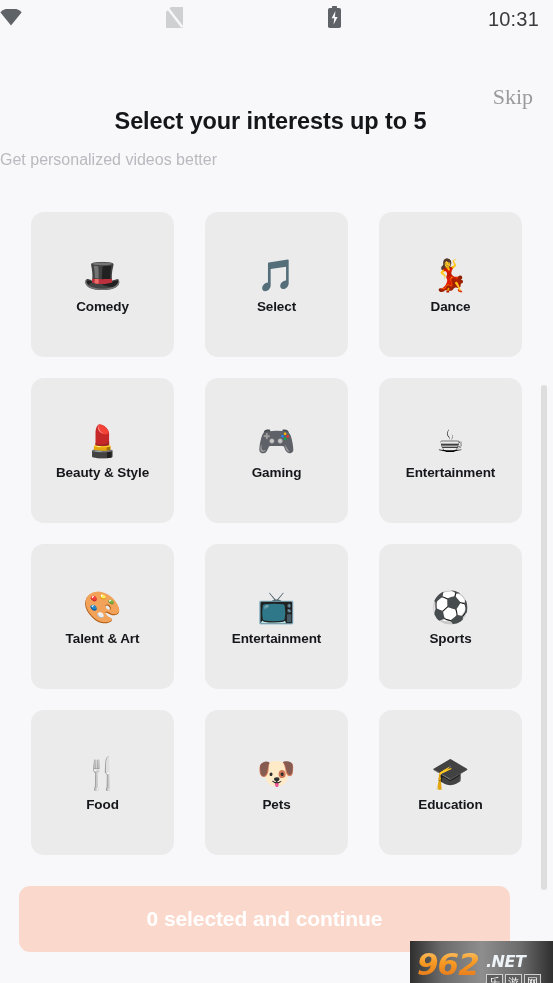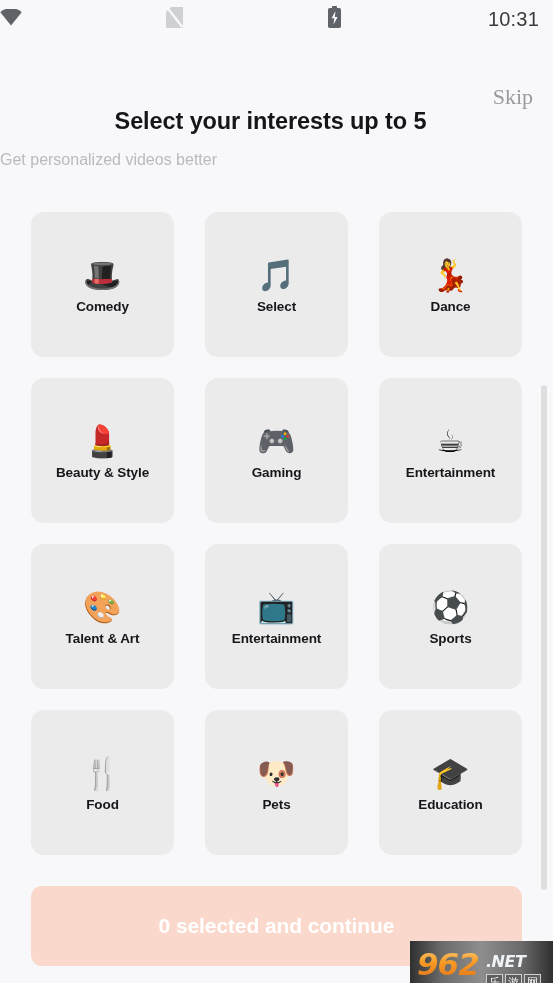--- a/index.html
+++ b/index.html
@@ -83,22 +83,22 @@
     width:6px; height:720px;
   }
   #scrollbar-thumb {
     position:absolute; right:3px; top:195px;
     width:6px; height:505px;
     background:#dededf; border-radius:3px;
   }
 
   
   #continue-button {
-    position:absolute; left:31px; top:886px;
-    width:491px; height:80px;
+    position:absolute; left:19px; top:886px;
+    width:491px; height:66px;
     background:#fad9cc;
     border:none; border-radius:11px;
     color:#ffffff; font-size:21px; font-weight:bold;
     font-family:"Liberation Sans", sans-serif;
     cursor:pointer; letter-spacing:-.1px;
   }
 
   
   #watermark {
     position:absolute; right:0; bottom:0;

